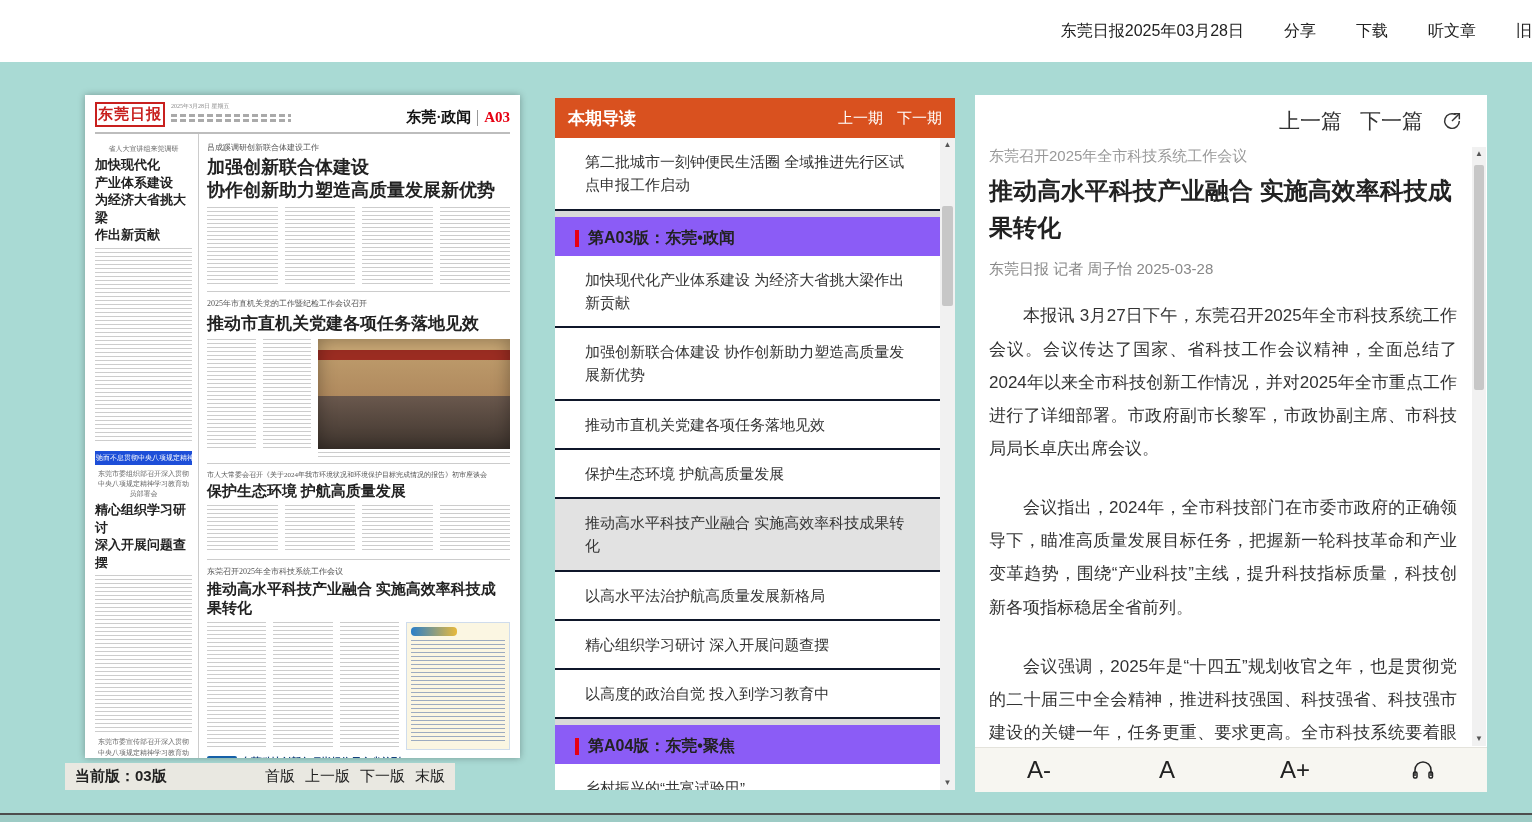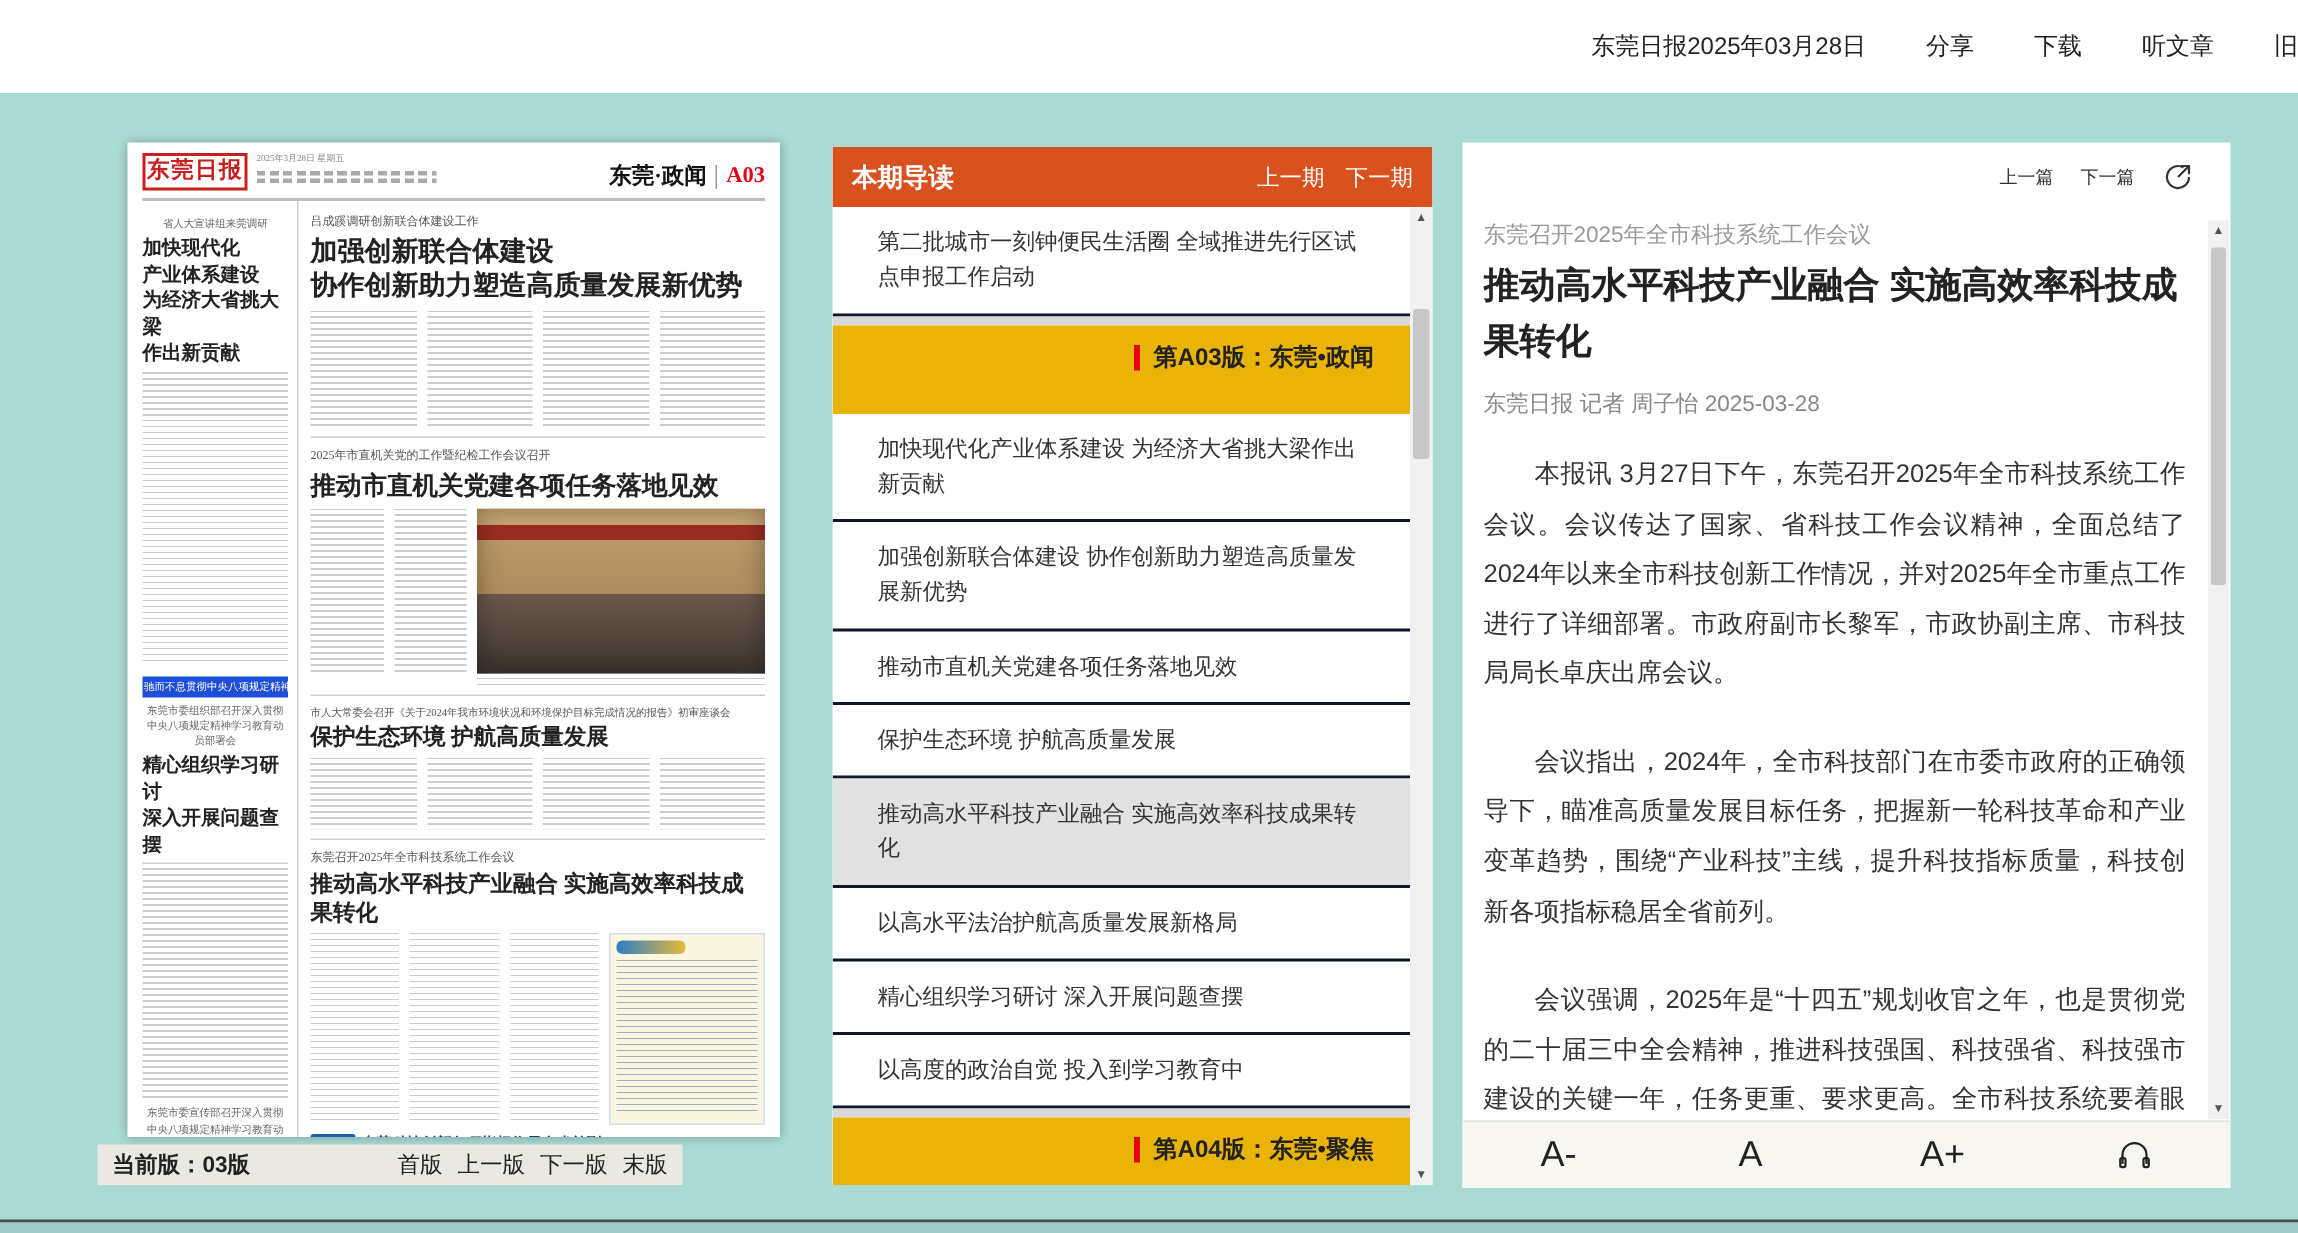--- a/index.html
+++ b/index.html
@@ -79,33 +79,33 @@
 
   
   .toc{position:absolute;left:555px;top:98px;width:400px;height:692px;background:#ffffff;overflow:hidden;}
   .toc-header{height:40px;background:#d9511f;color:#fff;display:flex;align-items:center;justify-content:space-between;padding:0 13px;box-sizing:border-box;}
   .toc-title{font-size:17px;font-weight:bold;}
   .toc-issue-nav{display:flex;gap:14px;font-size:15px;}
   .toc-issue-nav span{cursor:pointer;}
   .toc-list{position:absolute;top:40px;bottom:0;left:0;right:15px;overflow:hidden;}
   .toc-item{padding:12px 24px 12px 30px;font-size:15px;line-height:1.55;color:#333;border-bottom:2px solid #0f172a;cursor:pointer;}
   .toc-item.selected{background:#e2e2e2;}
-  .toc-section{background:#eab308;display:flex;align-items:center;padding:11px 24px 27px 20px;font-size:16px;font-weight:bold;color:#222;justify-content:flex-end;}
+  .toc-section{background:#8b5cf6;display:flex;align-items:center;padding:11px 24px 7px 20px;font-size:16px;font-weight:bold;color:#222;}
   .toc-redbar{width:4px;height:17px;background:#e60012;margin-right:9px;flex:0 0 4px;}
   .group-gap{height:6px;background:#d9d9d9;}
   .vscroll{position:absolute;top:40px;bottom:0;right:0;width:15px;background:#f1f1f1;}
   .vscroll .arr{position:absolute;left:0;width:15px;height:14px;font-size:8px;color:#555;text-align:center;line-height:14px;cursor:pointer;}
   .vscroll .arr.up{top:0;}
   .vscroll .arr.down{bottom:0;}
   .vscroll .thumb{position:absolute;left:2px;width:11px;background:#c7c7c7;border-radius:2px;cursor:pointer;}
   .toc .thumb{top:68px;height:100px;}
 
   
   .article{position:absolute;left:975px;top:95px;width:512px;height:697px;background:#ffffff;overflow:hidden;}
-  .article-top{position:absolute;top:12px;right:24px;display:flex;align-items:center;gap:18px;font-size:12px;color:#333;}
+  .article-top{position:absolute;top:12px;right:24px;display:flex;align-items:center;gap:18px;font-size:21px;color:#333;}
   .article-top span{cursor:pointer;}
   .share-icon{width:22px;height:22px;cursor:pointer;}
   .article-scroll{position:absolute;top:46px;left:14px;right:30px;bottom:46px;overflow:hidden;}
   .a-kicker{font-size:15px;color:#999;margin:6px 0 2px;}
   .a-title{font-size:24px;font-weight:600;color:#222;line-height:1.55;margin:6px 0 14px;}
   .a-byline{font-size:15px;color:#888;margin:0 0 20px;}
   .a-para{font-size:17px;color:#333;line-height:1.95;text-indent:2em;text-align:justify;margin:0 0 26px;}
   .a-scrollbar{position:absolute;top:52px;bottom:46px;right:1px;width:14px;background:#f1f1f1;}
   .a-scrollbar .arr{position:absolute;left:0;width:14px;height:14px;font-size:8px;color:#555;text-align:center;line-height:14px;cursor:pointer;}
   .a-scrollbar .arr.up{top:0;}
@@ -249,20 +249,21 @@
       <div class="toc-item">保护生态环境 护航高质量发展</div>
       <div class="toc-item selected">推动高水平科技产业融合 实施高效率科技成果转化</div>
       <div class="toc-item">以高水平法治护航高质量发展新格局</div>
       <div class="toc-item">精心组织学习研讨 深入开展问题查摆</div>
       <div class="toc-item">以高度的政治自觉 投入到学习教育中</div>
       <div class="group-gap"></div>
       <div class="toc-section">
         <span class="toc-redbar"></span>
         <span>第A04版：东莞•聚焦</span>
       </div>
+      <div class="toc-item">乡村振兴的“共富试验田”</div>
     </div>
   <div class="vscroll">
     <div class="arr up">▲</div>
     <div class="thumb"></div>
     <div class="arr down">▼</div>
   </div>
 </div>
 
 <div class="article">
   <div class="article-top">

